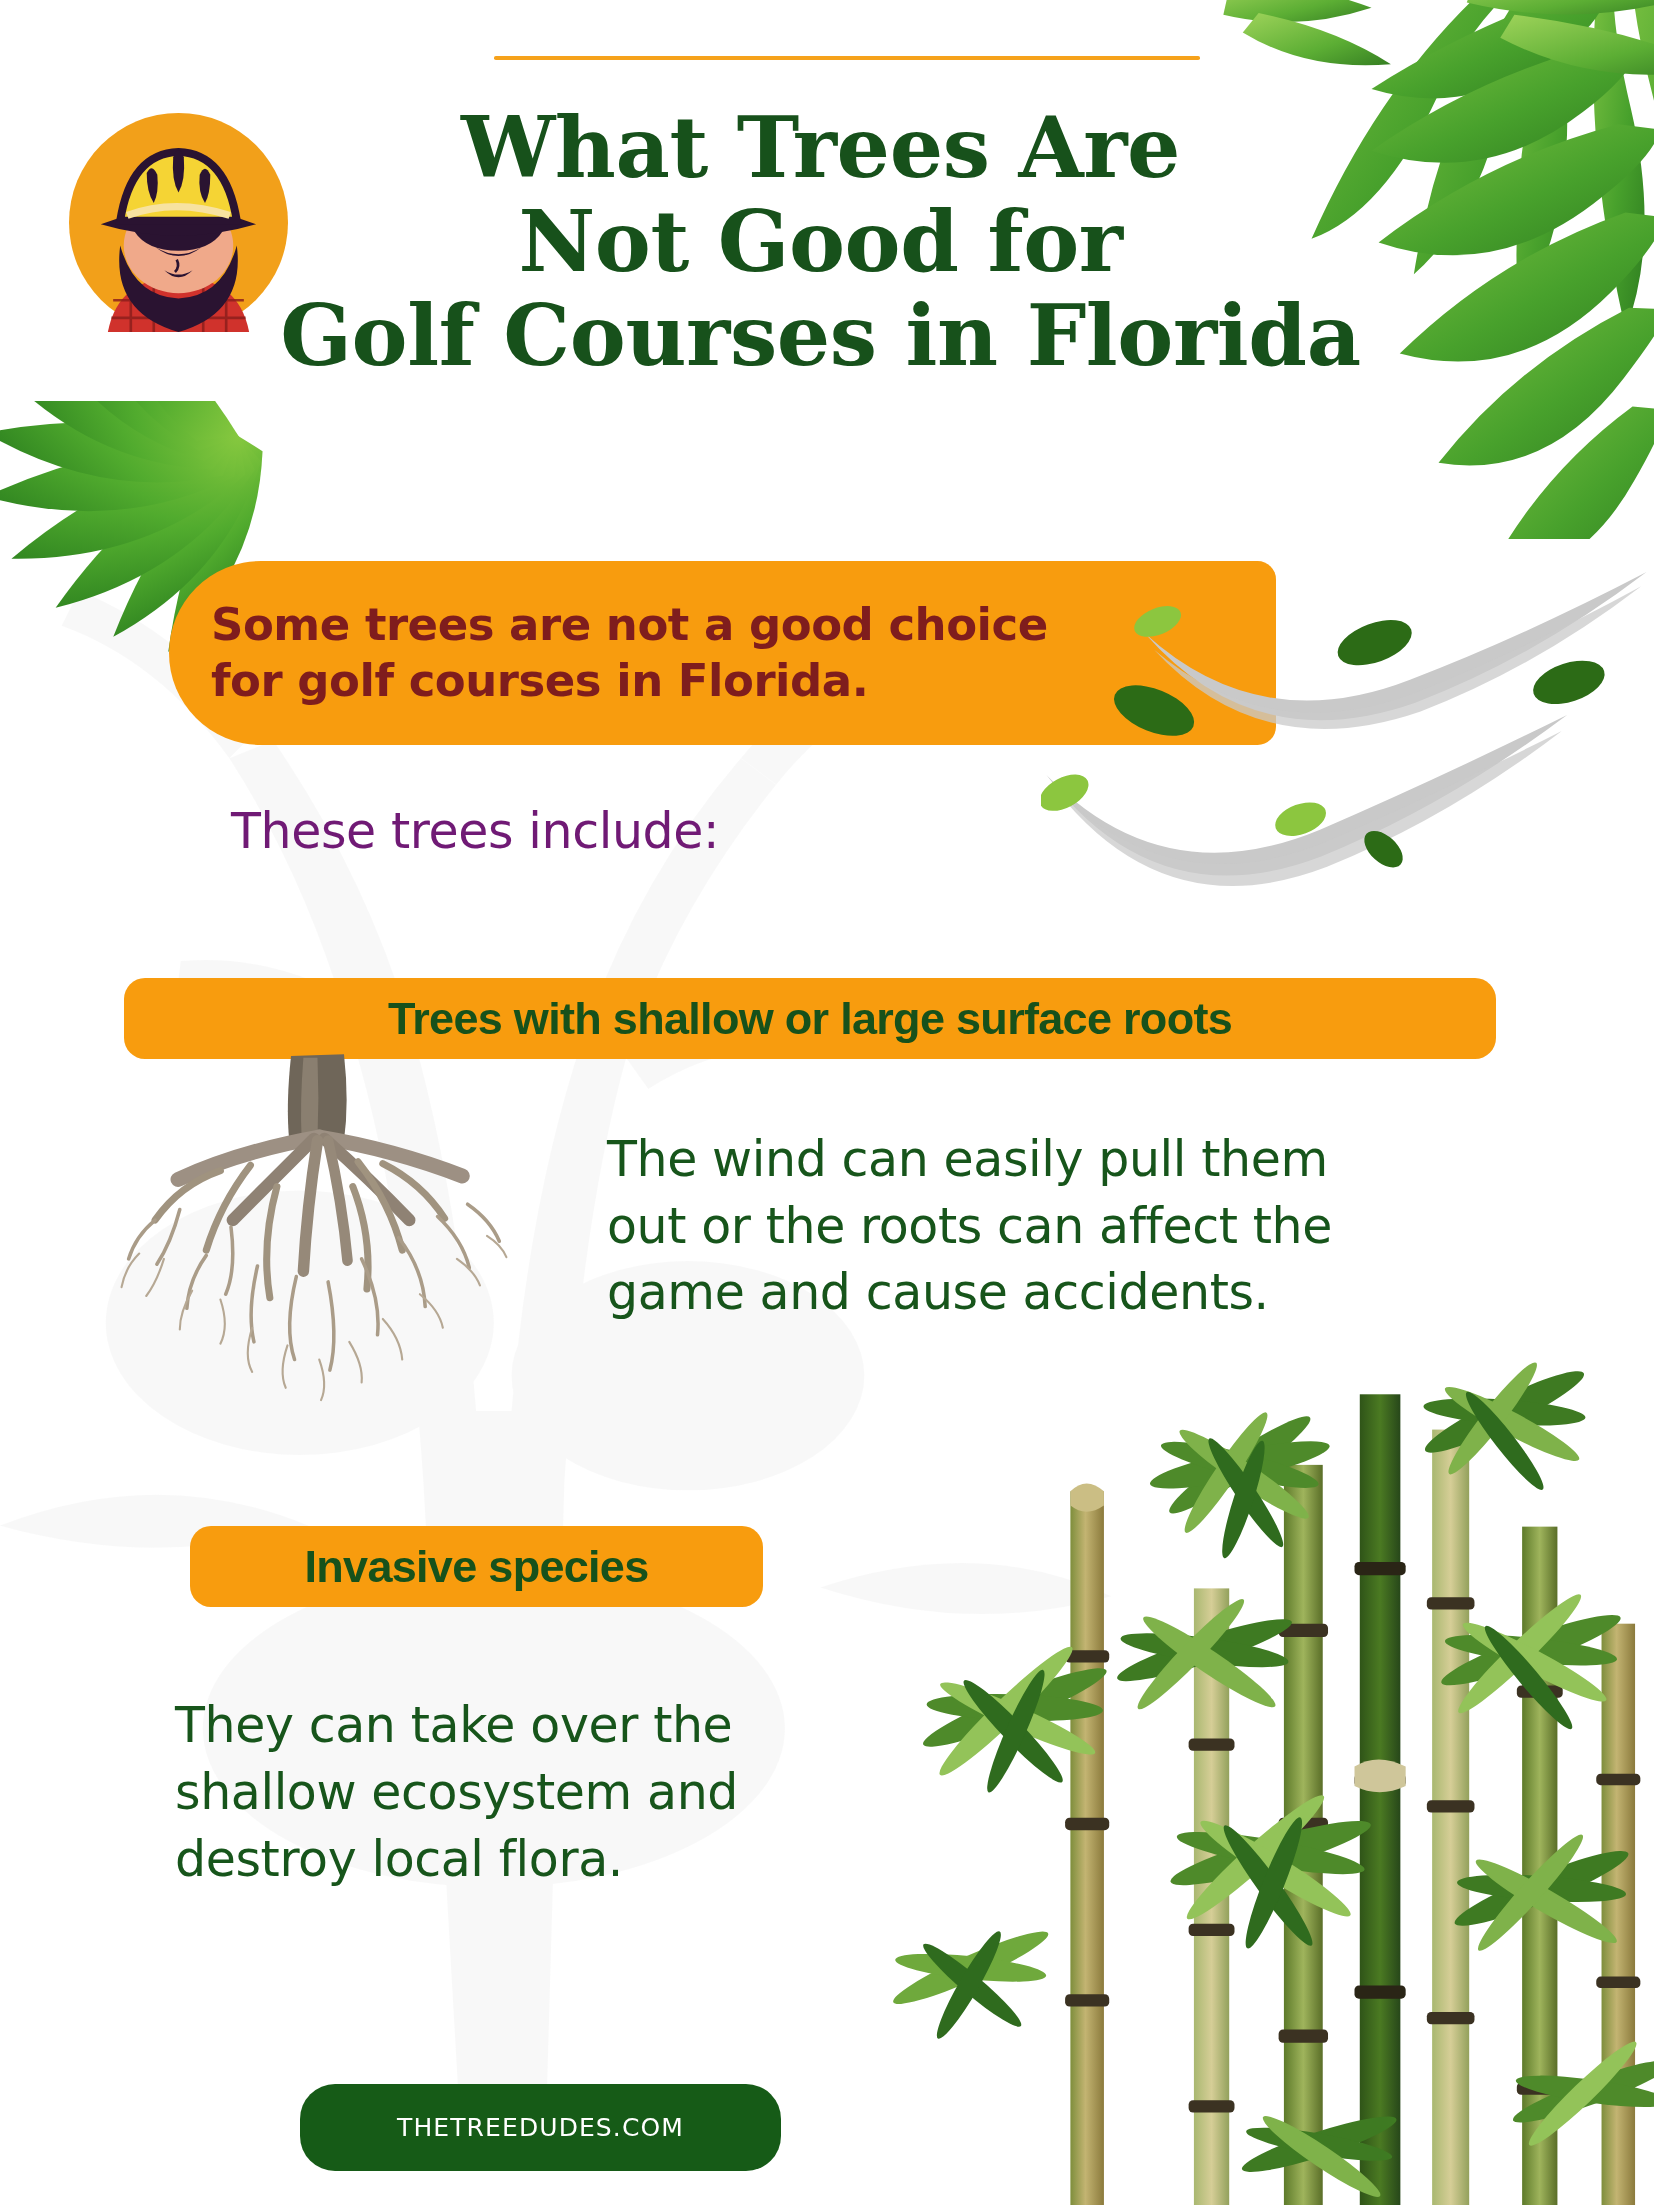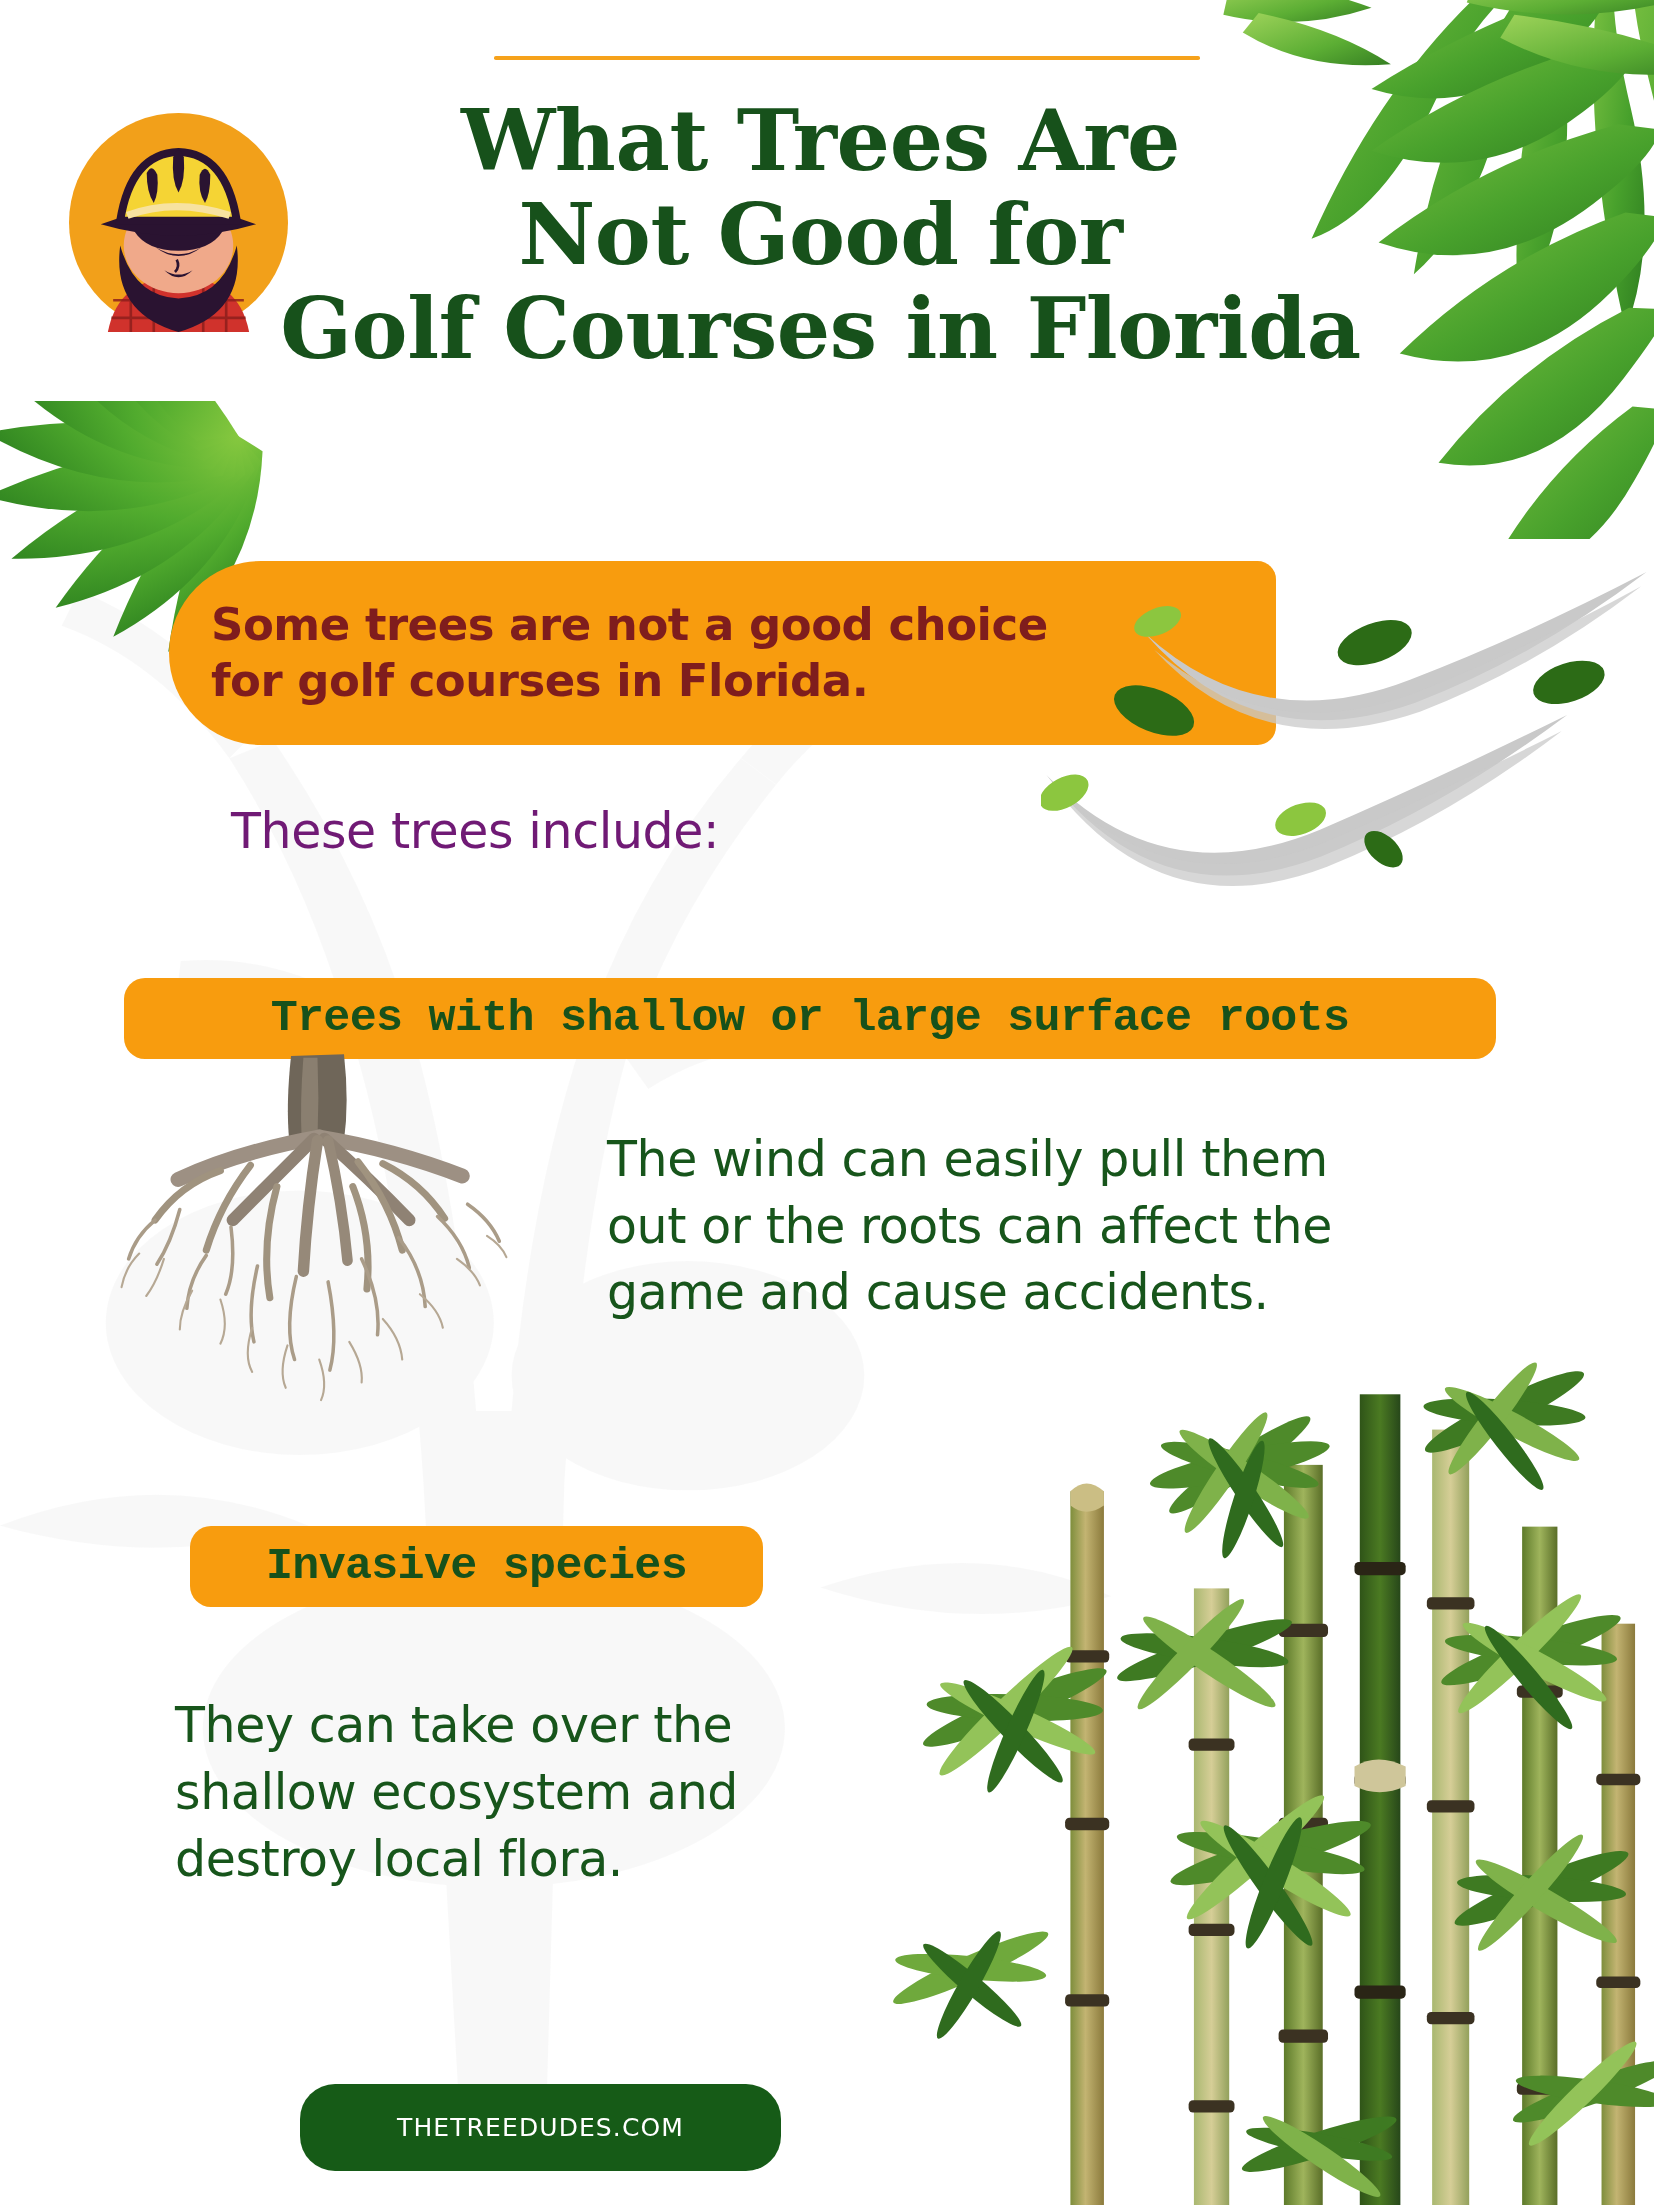--- a/index.html
+++ b/index.html
@@ -24,21 +24,21 @@
   .top-rule {
     position: absolute; left: 494px; top: 56px; width: 706px; height: 4.4px;
     background: #F6A21B; border-radius: 1.8px;
   }
 
   
   .logo { position: absolute; left: 69px; top: 113px; width: 219px; height: 219px; }
 
   
   .title {
-    position: absolute; left: 203px; top: 94px; width: 1235px;
+    position: absolute; left: 203px; top: 101px; width: 1235px;
     text-align: center;
     font-family: "DejaVu Serif", "Liberation Serif", serif;
     font-weight: bold;
     font-size: 84px;
     line-height: 1.12;
     color: #17511B;
     letter-spacing: -0.4px;
   }
   .title .l1, .title .l2, .title .l3 { display: block; white-space: nowrap; }
 
@@ -69,21 +69,21 @@
     letter-spacing: -0.4px;
   }
 
   
   .tag {
     position: absolute;
     background: #F89C0E;
     border-radius: 21px;
     display: flex; align-items: center; justify-content: center;
     color: #17511B;
-    font-family: Liberation Mono, monospace;
+    font-family: Liberation Sans, sans-serif;
     font-weight: bold;
     letter-spacing: -0.7px;
   }
   .tag-roots { left: 124px; top: 978px; width: 1372px; height: 81px; font-size: 45px; }
   .tag-invasive { left: 190px; top: 1526px; width: 573px; height: 81px; font-size: 45px; }
 
   
   .body-text {
     position: absolute;
     font-family: "DejaVu Sans", sans-serif;

